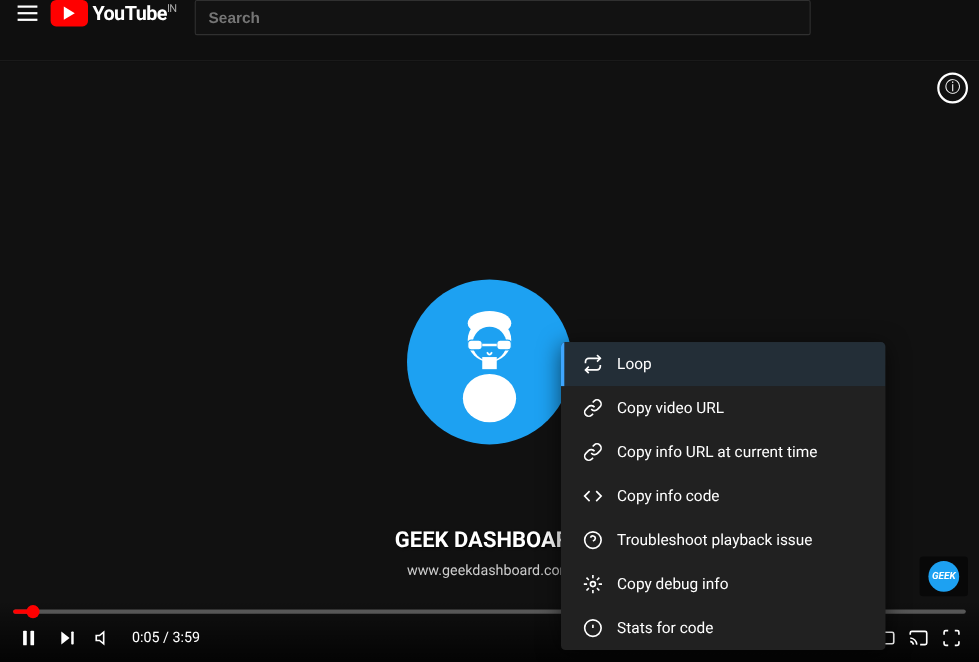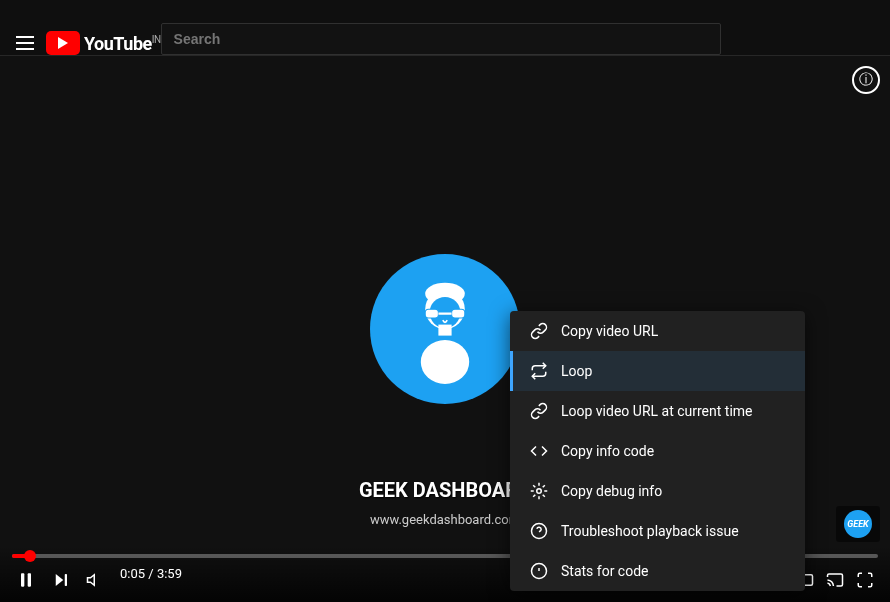--- a/index.html
+++ b/index.html
@@ -11,22 +11,23 @@
       color: #fff;
       overflow: hidden;
       position: relative;
     }
 
     
     .header {
       height: 56px;
       background: #0f0f0f;
       display: flex;
-      align-items: flex-end;
+      align-items: flex-start;
       padding: 0 16px;
+      gap: 16px;
       border-bottom: 1px solid #272727;
     }
     .header-left {
       display: flex;
       align-items: center;
       gap: 12px;
     }
     .hamburger-icon {
       display: flex;
       flex-direction: column;
@@ -230,20 +231,21 @@
       position: absolute;
       right: -5px;
       top: -4px;
       width: 12px;
       height: 12px;
       border-radius: 50%;
       background: #f00;
     }
     .controls-row {
       display: flex;
+      align-items: center;
       gap: 8px;
     }
     .ctrl-btn {
       background: none;
       border: none;
       color: #fff;
       cursor: pointer;
       padding: 4px;
       display: flex;
       align-items: center;
@@ -352,81 +354,81 @@
 
       <div class="channel-name">GEEK DASHBOARD</div>
       <div class="channel-url">www.geekdashboard.com</div>
 
       <div class="watermark">
         <div class="watermark-circle">GEEK</div>
       </div>
 
       <div class="context-menu">
 
-        <div class="context-menu-item">
-          <div class="context-menu-icon">
-            <svg width="18" height="18" viewBox="0 0 24 24" fill="none" stroke="white" stroke-width="2">
-              <path d="M10 13a5 5 0 0 0 7.54.54l3-3a5 5 0 0 0-7.07-7.07l-1.72 1.71"></path>
-              <path d="M14 11a5 5 0 0 0-7.54-.54l-3 3a5 5 0 0 0 7.07 7.07l1.71-1.71"></path>
-            </svg>
-          </div>
-          <span class="context-menu-label">Copy video URL</span>
-        </div>
-
         <div class="context-menu-item active">
           <div class="context-menu-icon">
             <svg width="18" height="18" viewBox="0 0 24 24" fill="none" stroke="white" stroke-width="2">
               <polyline points="17 1 21 5 17 9"></polyline>
               <path d="M3 11V9a4 4 0 0 1 4-4h14"></path>
               <polyline points="7 23 3 19 7 15"></polyline>
               <path d="M21 13v2a4 4 0 0 1-4 4H3"></path>
             </svg>
           </div>
           <span class="context-menu-label">Loop</span>
         </div>
 
         <div class="context-menu-item">
           <div class="context-menu-icon">
             <svg width="18" height="18" viewBox="0 0 24 24" fill="none" stroke="white" stroke-width="2">
               <path d="M10 13a5 5 0 0 0 7.54.54l3-3a5 5 0 0 0-7.07-7.07l-1.72 1.71"></path>
               <path d="M14 11a5 5 0 0 0-7.54-.54l-3 3a5 5 0 0 0 7.07 7.07l1.71-1.71"></path>
             </svg>
           </div>
-          <span class="context-menu-label">Loop video URL at current time</span>
+          <span class="context-menu-label">Copy video URL</span>
+        </div>
+
+        <div class="context-menu-item">
+          <div class="context-menu-icon">
+            <svg width="18" height="18" viewBox="0 0 24 24" fill="none" stroke="white" stroke-width="2">
+              <path d="M10 13a5 5 0 0 0 7.54.54l3-3a5 5 0 0 0-7.07-7.07l-1.72 1.71"></path>
+              <path d="M14 11a5 5 0 0 0-7.54-.54l-3 3a5 5 0 0 0 7.07 7.07l1.71-1.71"></path>
+            </svg>
+          </div>
+          <span class="context-menu-label">Copy info URL at current time</span>
         </div>
 
         <div class="context-menu-item">
           <div class="context-menu-icon">
             <svg width="18" height="18" viewBox="0 0 24 24" fill="none" stroke="white" stroke-width="2">
               <polyline points="16 18 22 12 16 6"></polyline>
               <polyline points="8 6 2 12 8 18"></polyline>
             </svg>
           </div>
           <span class="context-menu-label">Copy info code</span>
-        </div>
-
-        <div class="context-menu-item">
-          <div class="context-menu-icon">
-            <svg width="18" height="18" viewBox="0 0 24 24" fill="none" stroke="white" stroke-width="2">
-              <circle cx="12" cy="12" r="3"></circle>
-              <path d="M12 1v4M12 19v4M4.22 4.22l2.83 2.83M16.95 16.95l2.83 2.83M1 12h4M19 12h4M4.22 19.78l2.83-2.83M16.95 7.05l2.83-2.83"></path>
-            </svg>
-          </div>
-          <span class="context-menu-label">Copy debug info</span>
         </div>
 
         <div class="context-menu-item">
           <div class="context-menu-icon">
             <svg width="18" height="18" viewBox="0 0 24 24" fill="none" stroke="white" stroke-width="2">
               <circle cx="12" cy="12" r="10"></circle>
               <path d="M9.09 9a3 3 0 0 1 5.83 1c0 2-3 3-3 3"></path>
               <line x1="12" y1="17" x2="12.01" y2="17"></line>
             </svg>
           </div>
           <span class="context-menu-label">Troubleshoot playback issue</span>
+        </div>
+
+        <div class="context-menu-item">
+          <div class="context-menu-icon">
+            <svg width="18" height="18" viewBox="0 0 24 24" fill="none" stroke="white" stroke-width="2">
+              <circle cx="12" cy="12" r="3"></circle>
+              <path d="M12 1v4M12 19v4M4.22 4.22l2.83 2.83M16.95 16.95l2.83 2.83M1 12h4M19 12h4M4.22 19.78l2.83-2.83M16.95 7.05l2.83-2.83"></path>
+            </svg>
+          </div>
+          <span class="context-menu-label">Copy debug info</span>
         </div>
 
         <div class="context-menu-item">
           <div class="context-menu-icon">
             <svg width="18" height="18" viewBox="0 0 24 24" fill="none" stroke="white" stroke-width="2">
               <circle cx="12" cy="12" r="10"></circle>
               <line x1="12" y1="8" x2="12" y2="12"></line>
               <line x1="12" y1="16" x2="12.01" y2="16"></line>
             </svg>
           </div>

